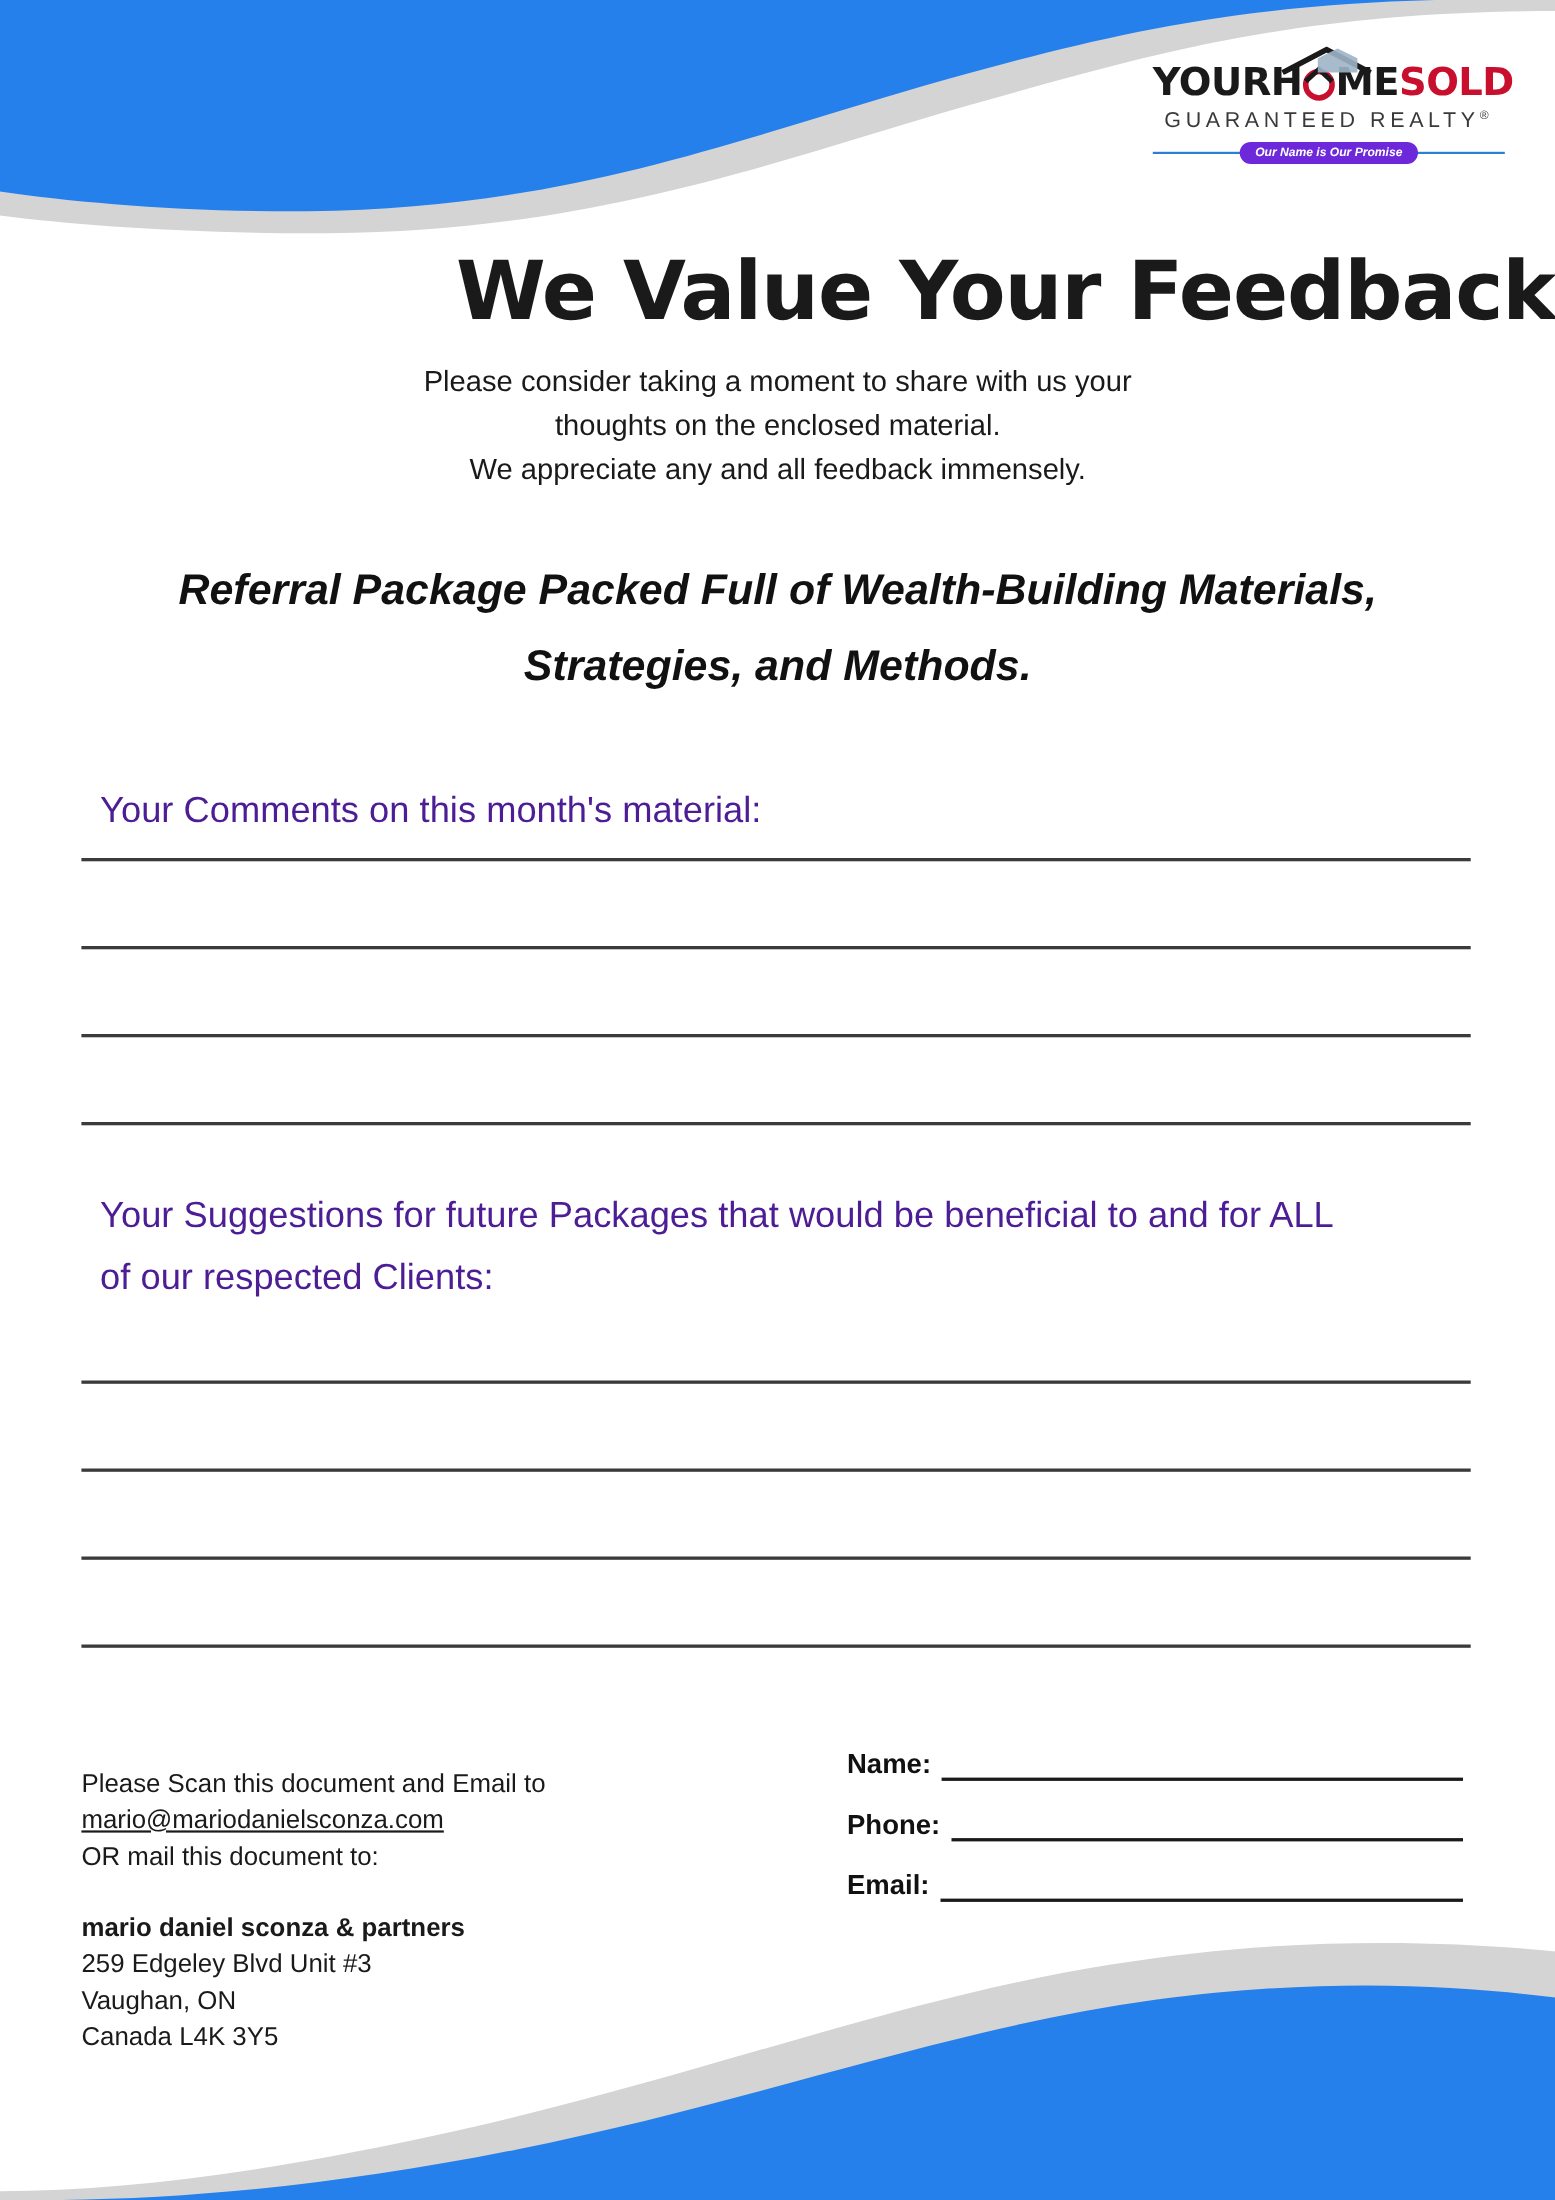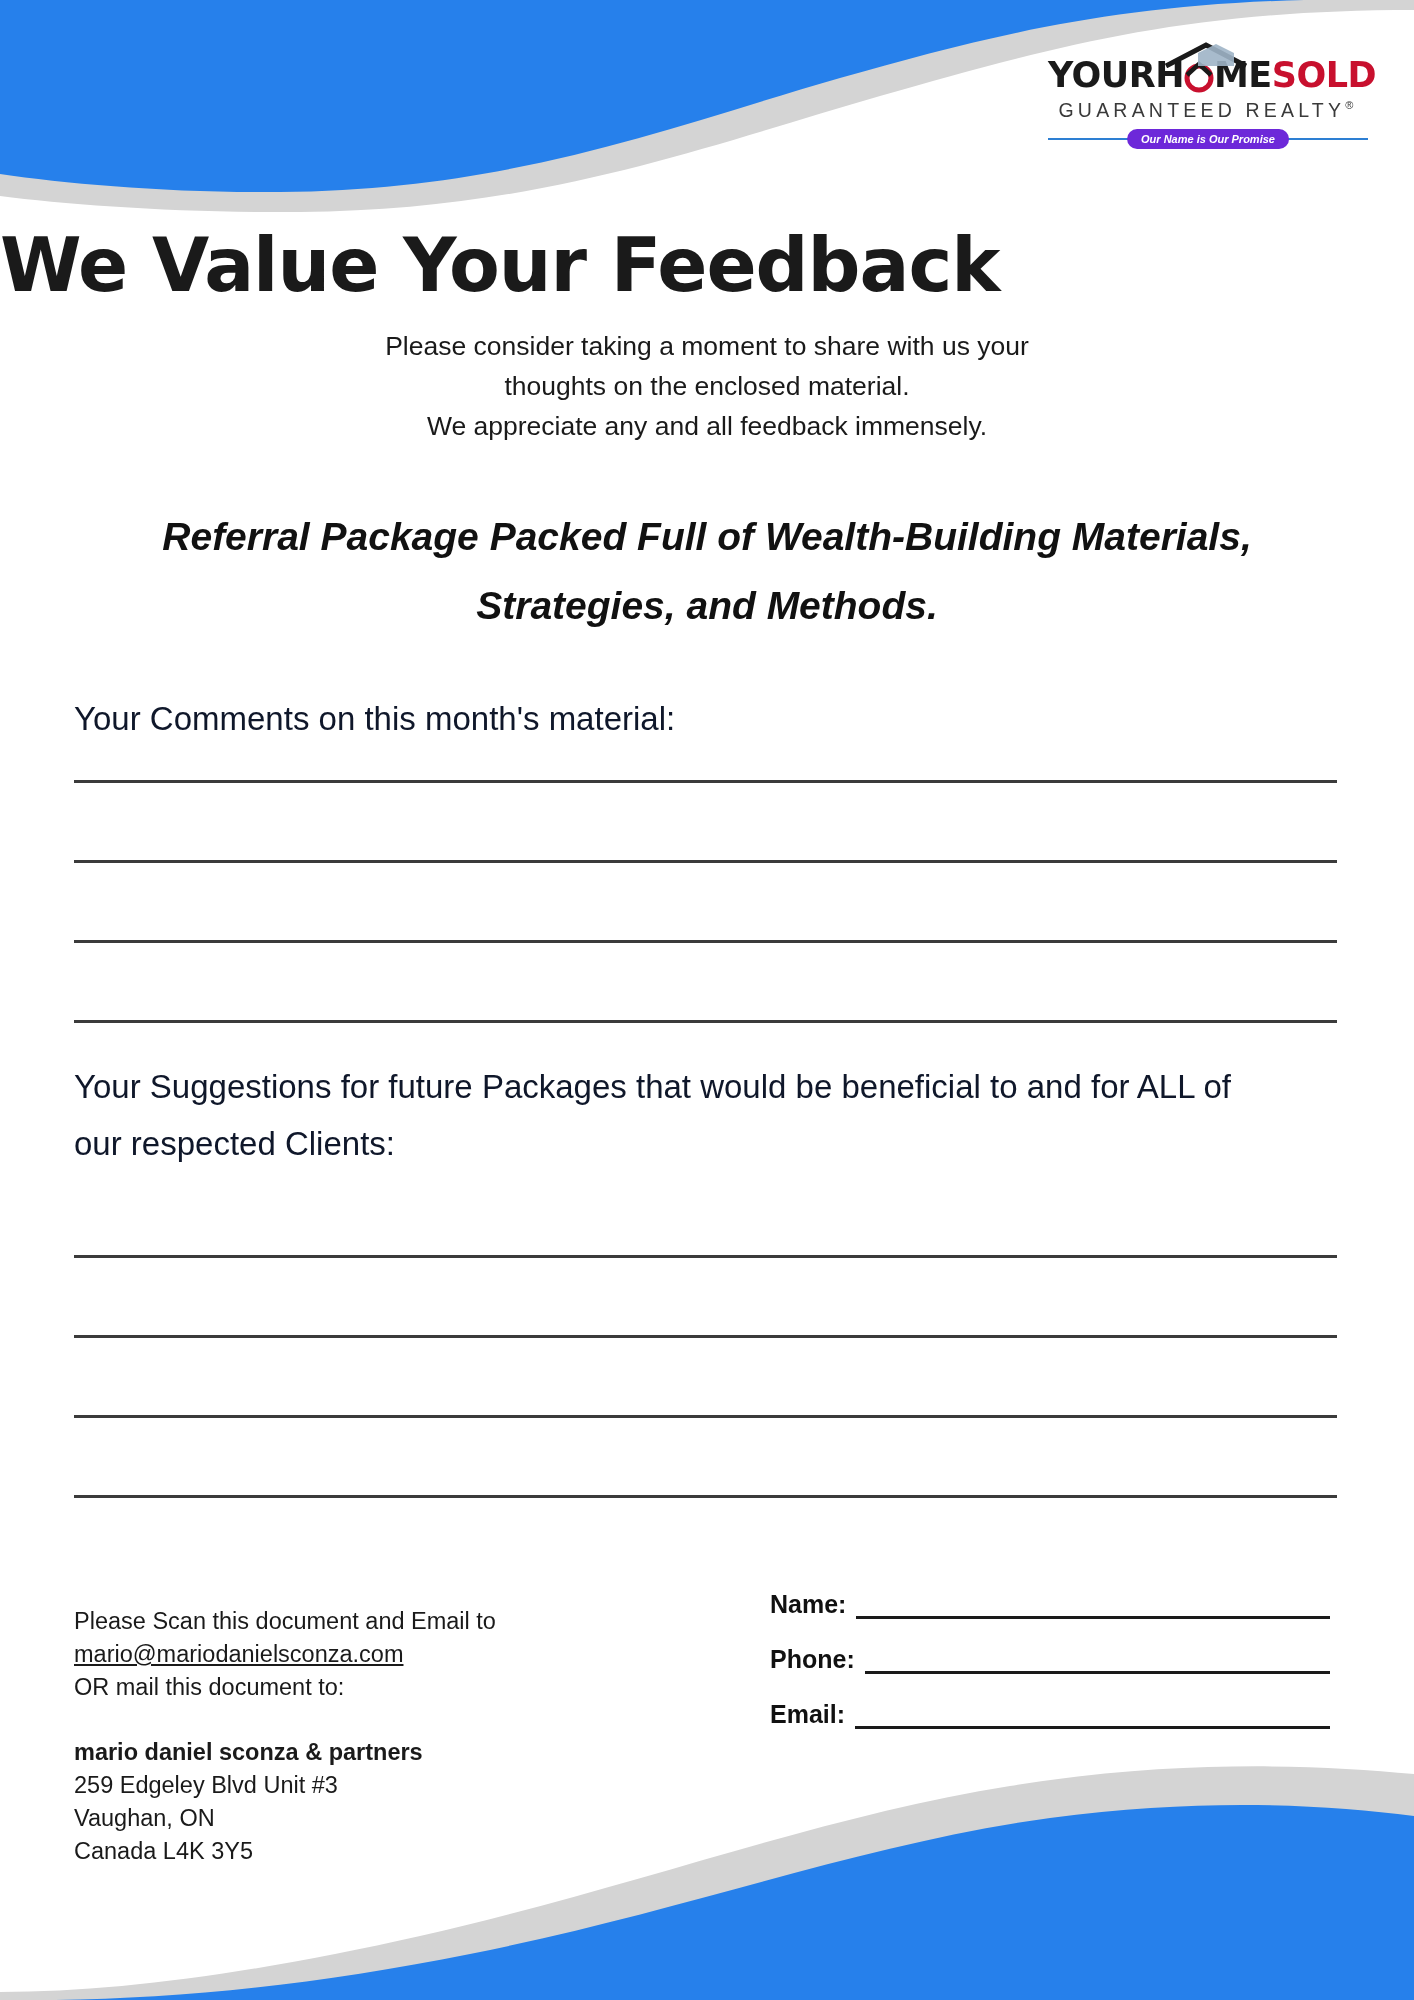--- a/index.html
+++ b/index.html
@@ -106,21 +106,21 @@
 
   
   .content {
     position: absolute;
     top: 0;
     left: 0;
     width: 1414px;
   }
 
   .headline {
-    text-align: left;
+    text-align: right;
     font-family: "DejaVu Sans", sans-serif;
     font-weight: bold;
     font-size: 74px;
     letter-spacing: -1px;
     margin: 0;
     padding-top: 222px;
     color: #1a1a1a;
   }
 
   .subhead {
@@ -139,22 +139,22 @@
     font-size: 39px;
     line-height: 69px;
     margin: 56px auto 0 auto;
     width: 1180px;
     color: #111111;
   }
 
   .section-label {
     font-size: 33px;
     line-height: 57px;
-    color: #0f172a;
-    margin: 0;
+    color: #4c1d95;
+    margin: 17px;
   }
 
   .q1 { position: absolute; top: 690px; left: 74px; width: 1180px; }
   .q2 { position: absolute; top: 1058px; left: 74px; width: 1180px; }
 
   .lines { position: absolute; left: 74px; width: 1263px; }
   .lines.l1 { top: 780px; }
   .lines.l2 { top: 1255px; }
   .rule {
     height: 0;

